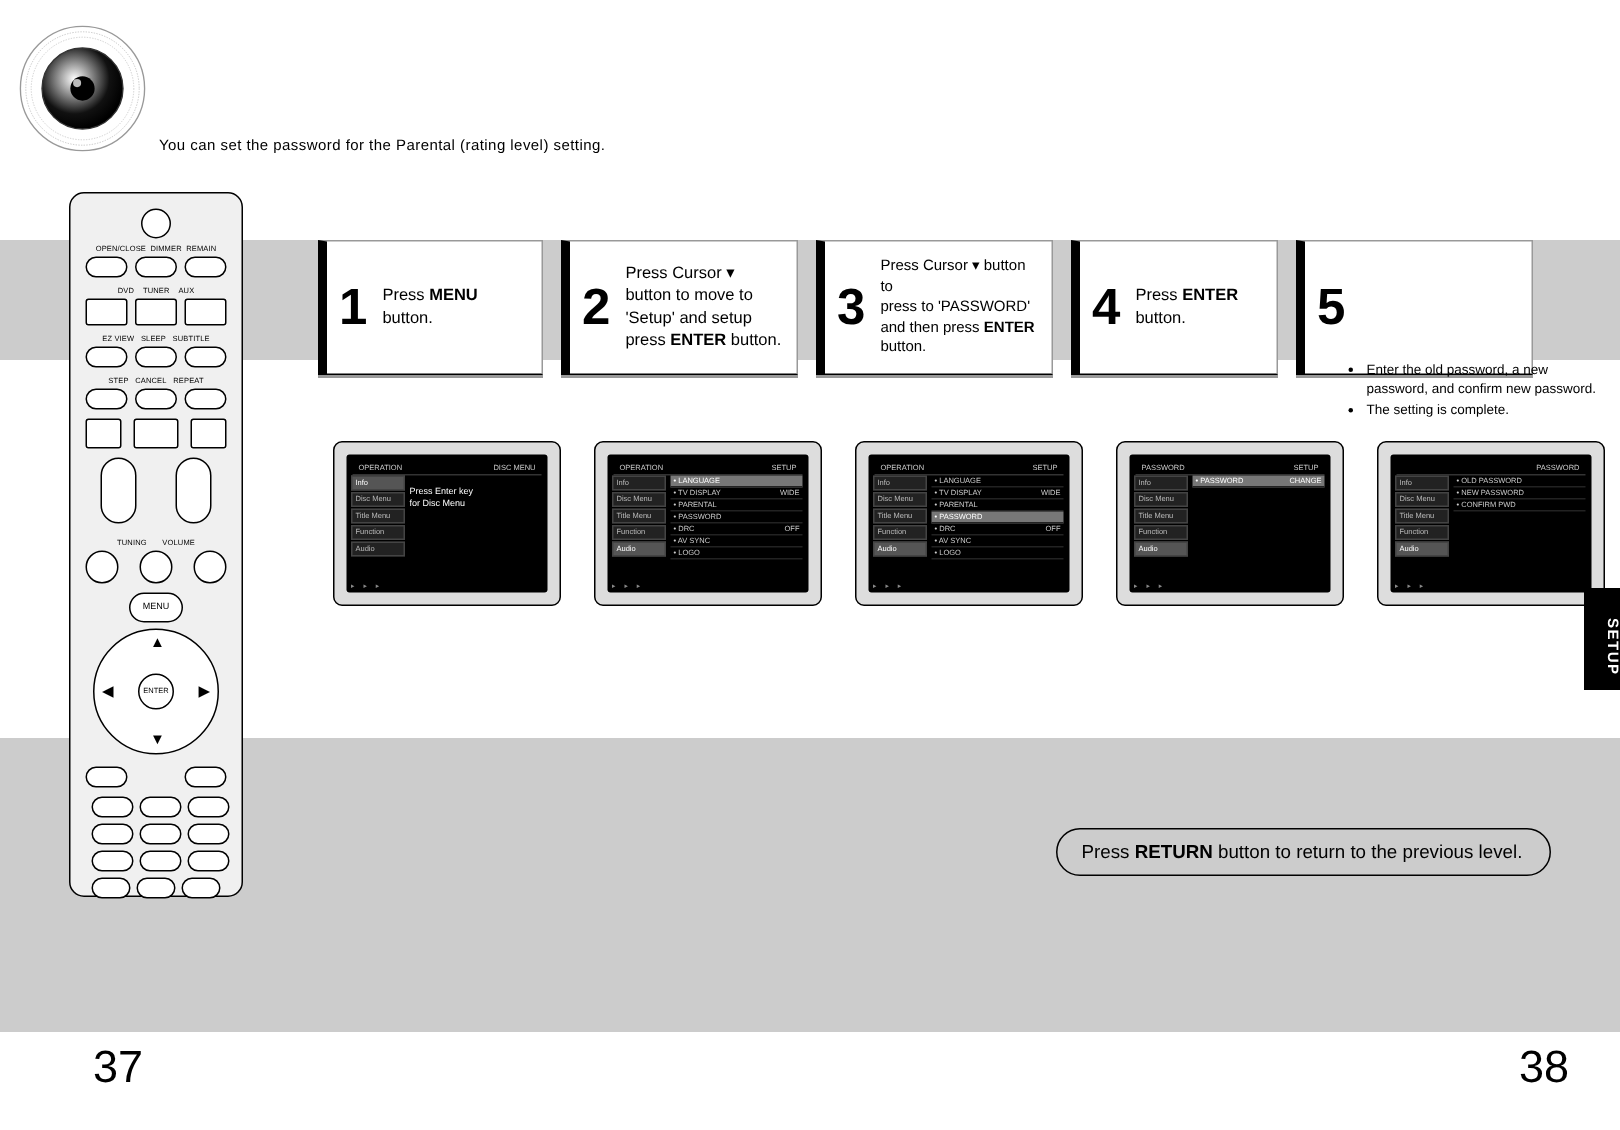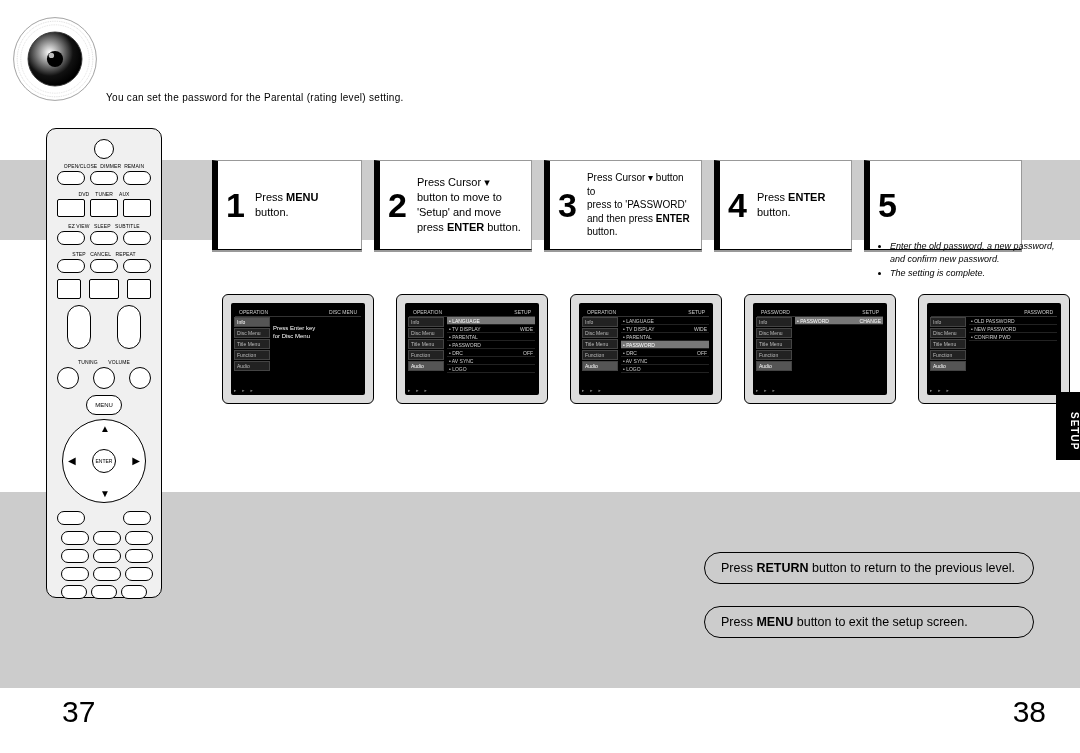--- a/index.html
+++ b/index.html
@@ -45,21 +45,21 @@
 
   .steps { position:absolute; left:212px; top:160px; right:0; display:flex; gap:12px; align-items:stretch; }
   .step-head { background:#fff; border-left: 6px solid #000; border-top:1px solid #999; border-right:1px solid #999; border-bottom:1px solid #000; box-shadow: 0 2px 0 rgba(0,0,0,0.4); padding: 10px 10px 10px 8px; min-height: 74px; display:flex; align-items:center; gap:6px; }
   .step-head.small { width: 150px; }
   .step-head.med { width: 158px; }
   .step-num { font-size: 34px; font-weight: 900; color:#000; line-height:1; padding-right:4px; }
   .step-text { font-size: 11px; color:#000; line-height:1.35; }
   .step-text b { font-weight: 900; }
 
   .step-bullets { position:absolute; left: 890px; top: 240px; width: 176px; font-size: 9px; color:#000; line-height:1.4; }
-  .step-bullets li { list-style: disc; margin-left: 0; margin-bottom: 2px; font-style: italic; }
+  .step-bullets li { list-style: disc; margin-left: 21px; margin-bottom: 2px; }
 
   
   .shots { position:absolute; left:222px; top:294px; display:flex; gap:22px; }
   .tv { width: 152px; height: 110px; background:#ddd; border:1px solid #000; border-radius:6px; padding:8px; display:flex; flex-direction:column; }
   .tv-screen { flex:1; background:#000; border-radius:2px; position:relative; padding:4px 4px; color:#ddd; font-size:5.5px; overflow:hidden; }
   .tv .bar { height:10px; display:flex; justify-content:space-between; padding:0 4px; font-size:5px; color:#ccc; border-bottom:1px solid #333; align-items:center; }
   .tv .side { position:absolute; top:14px; left:3px; width:36px; }
   .tv .side-item { background:#222; border:0.5px solid #444; margin-bottom:1px; padding:1px 2px; font-size:5px; color:#bbb; }
   .tv .side-item.hl { background:#555; color:#fff; }
   .tv .main { position:absolute; top:14px; left:42px; right:4px; }
@@ -192,21 +192,21 @@
 <div class="steps">
   <div class="step-head small">
     <div class="step-num">1</div>
     <div class="step-text"><span>Press </span><b>MENU</b><span> button.</span></div>
   </div>
   <div class="step-head med">
     <div class="step-num">2</div>
     <div class="step-text">
       <span>Press Cursor ▾</span><br>
       <span>button to move to</span><br>
-      <span>'Setup' and move</span><br>
+      <span>'Setup' and setup</span><br>
       <span>press </span><b>ENTER</b><span> button.</span>
     </div>
   </div>
   <div class="step-head med">
     <div class="step-num">3</div>
     <div class="step-text" style="font-size:10px;">
       <span>Press Cursor ▾ button to</span><br>
       <span>press to 'PASSWORD'</span><br>
       <span>and then press </span><b>ENTER</b><br>
       <span>button.</span>
@@ -415,17 +415,16 @@
           <span></span>
         </div>
     </div>
   </div>
 </div>
 
 <div class="setup-tab">SETUP</div>
 
 <div class="notes">
   <div class="note"><span>Press </span><b>RETURN</b><span> button to return to the previous level.</span></div>
-  <div class="note"><span>Press </span><b>MENU</b><span> button to exit the setup screen.</span></div>
 </div>
 
 <div class="pn-left">37</div>
 <div class="pn-right">38</div>
 
 </body></html>

